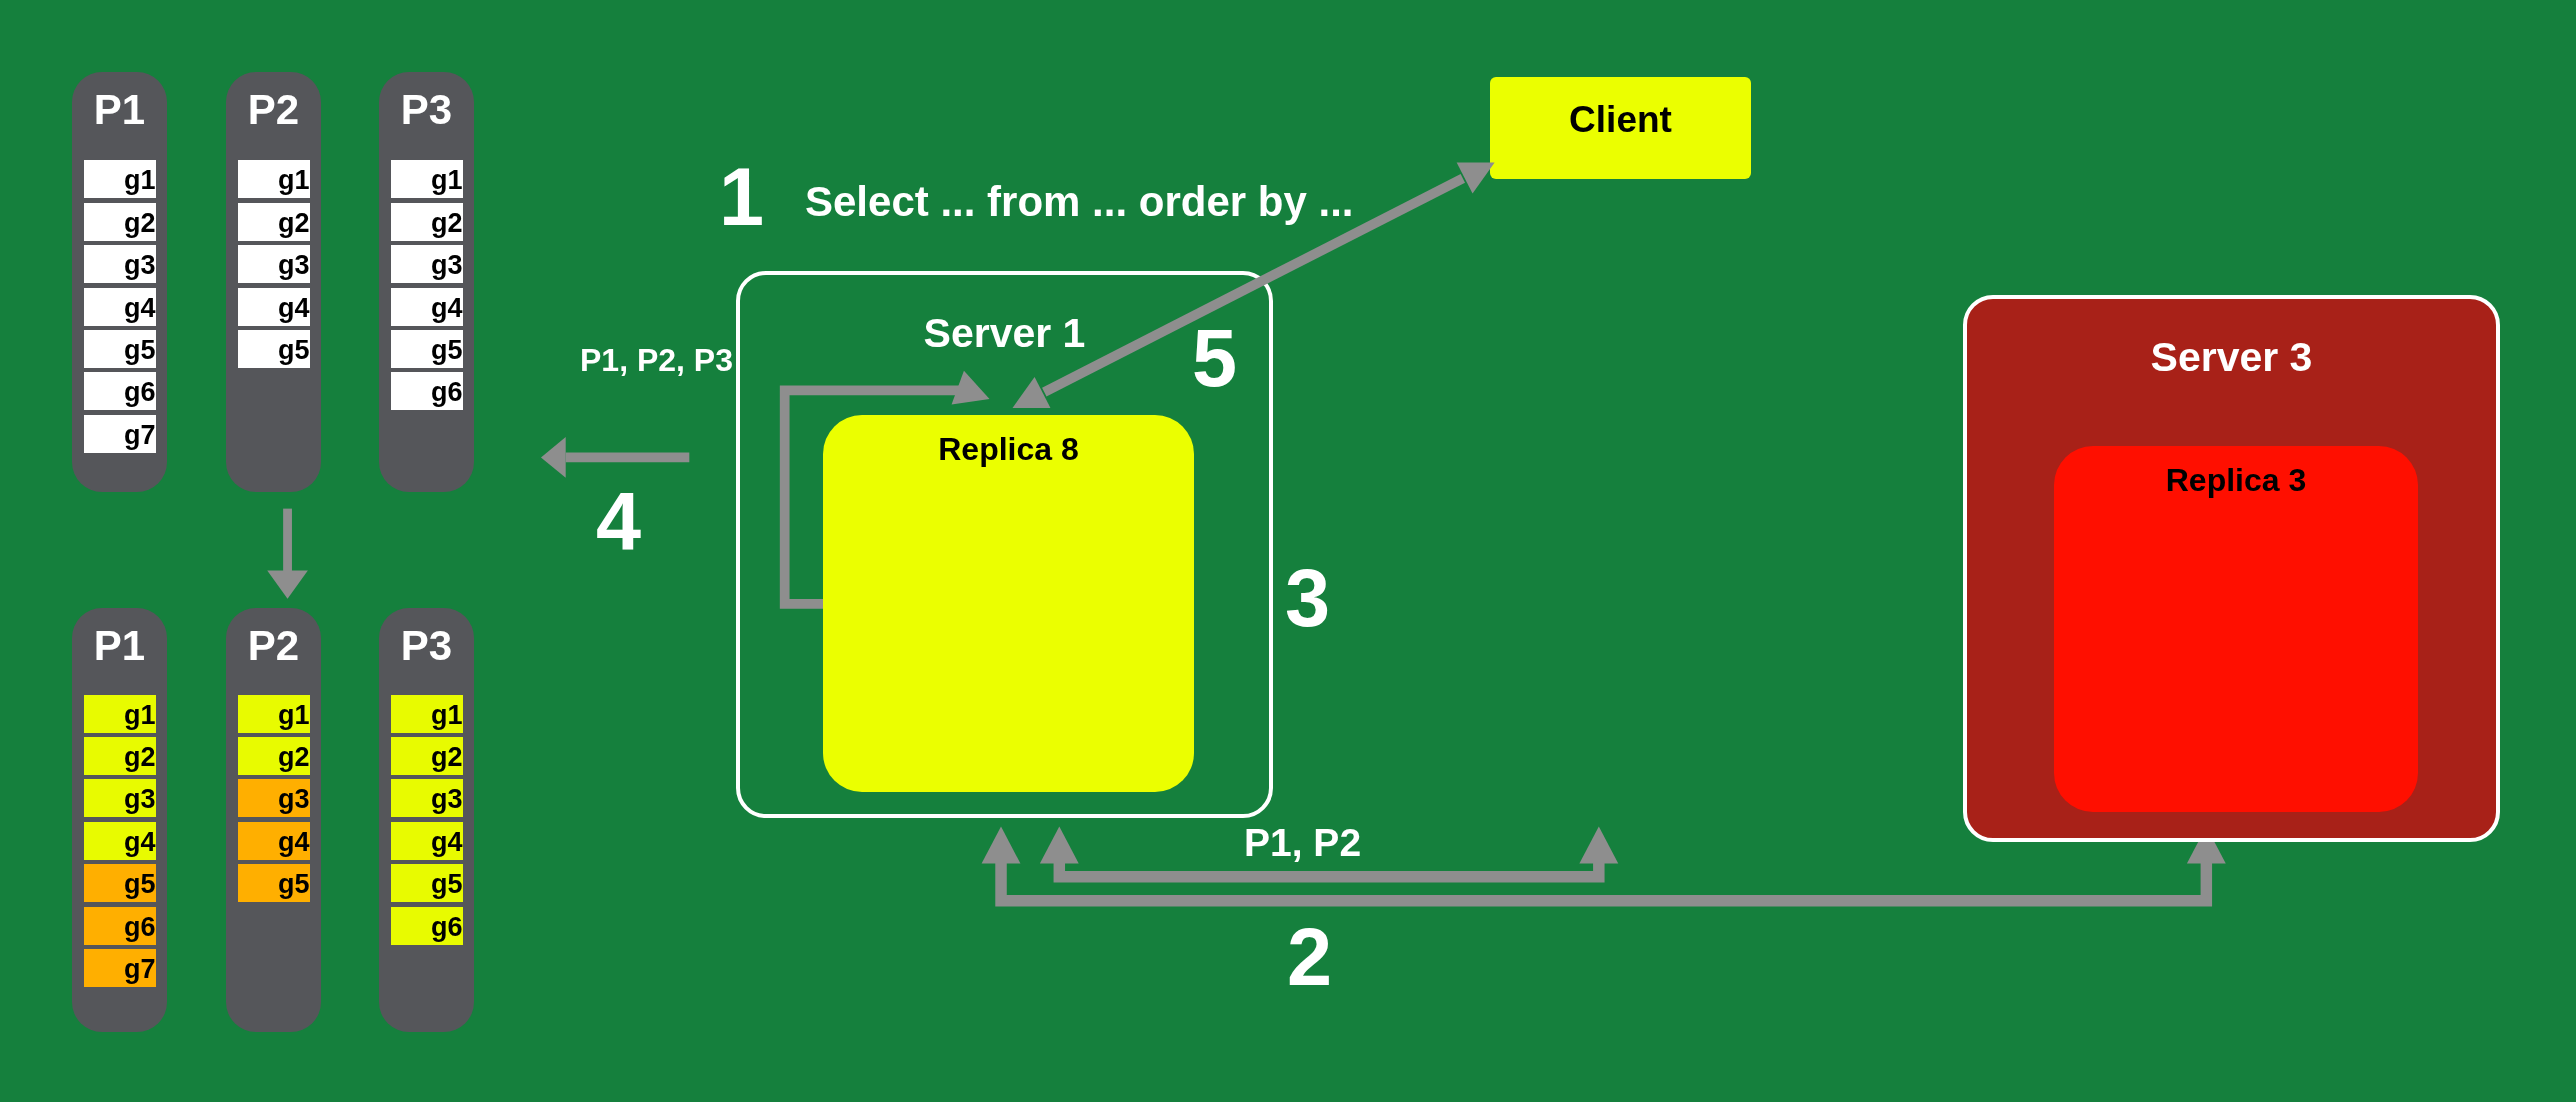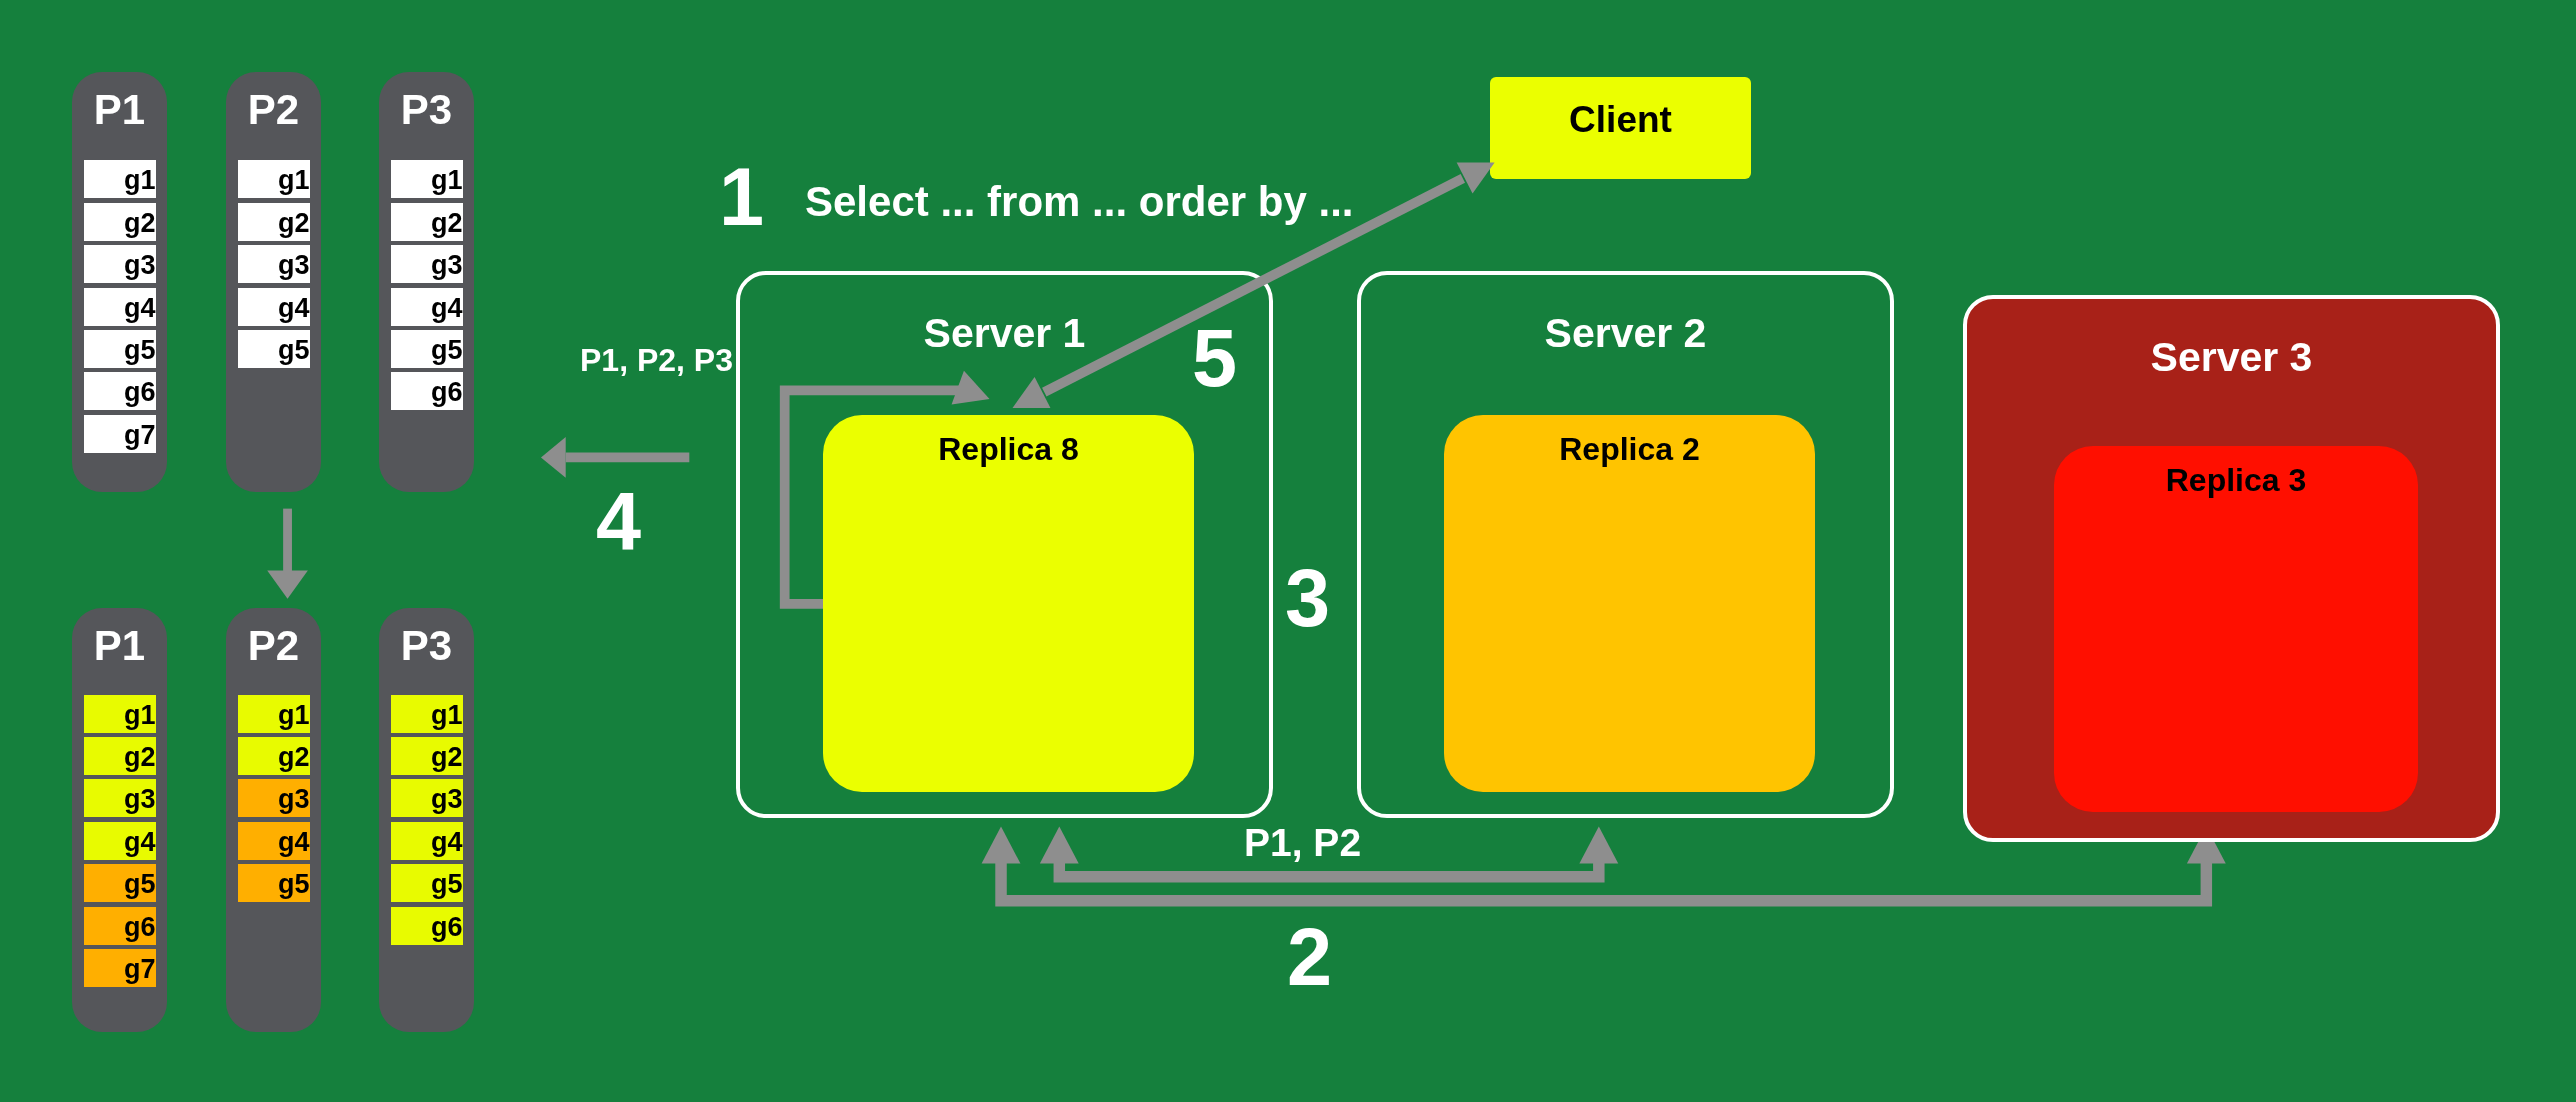--- a/index.html
+++ b/index.html
@@ -125,26 +125,20 @@
         <div class="pcell" style="top: 299px; background: rgb(232, 251, 0);">g6</div>
       </div>
     </div>
 
   <div class="server" id="server1" style="left:736px;">
     <div class="server-title">Server 1</div>
     <div class="replica" id="replica1" style="background: rgb(235, 255, 0);">
       <div class="replica-title">Replica 8</div>
     </div>
   </div>
-  <div class="server" id="server2" style="left:1357px;">
-    <div class="server-title">Server 2</div>
-    <div class="replica" id="replica2" style="background: rgb(255, 196, 0);">
-      <div class="replica-title">Replica 2</div>
-    </div>
-  </div>
   <div class="server" id="server3" style="left: 1963px; background: rgb(168, 33, 24); margin-top: 24px;">
     <div class="server-title">Server 3</div>
     <div class="replica" id="replica3" style="left: 87px; top: 147px; width: 364px; height: 366px; background: rgb(255, 15, 0);">
       <div class="replica-title">Replica 3</div>
     </div>
   </div>
 
   <div class="client" id="client-box" style="background: rgb(235, 255, 0);">Client</div>
 
   <div class="num" style="left:693px;top:157px;">1</div>

